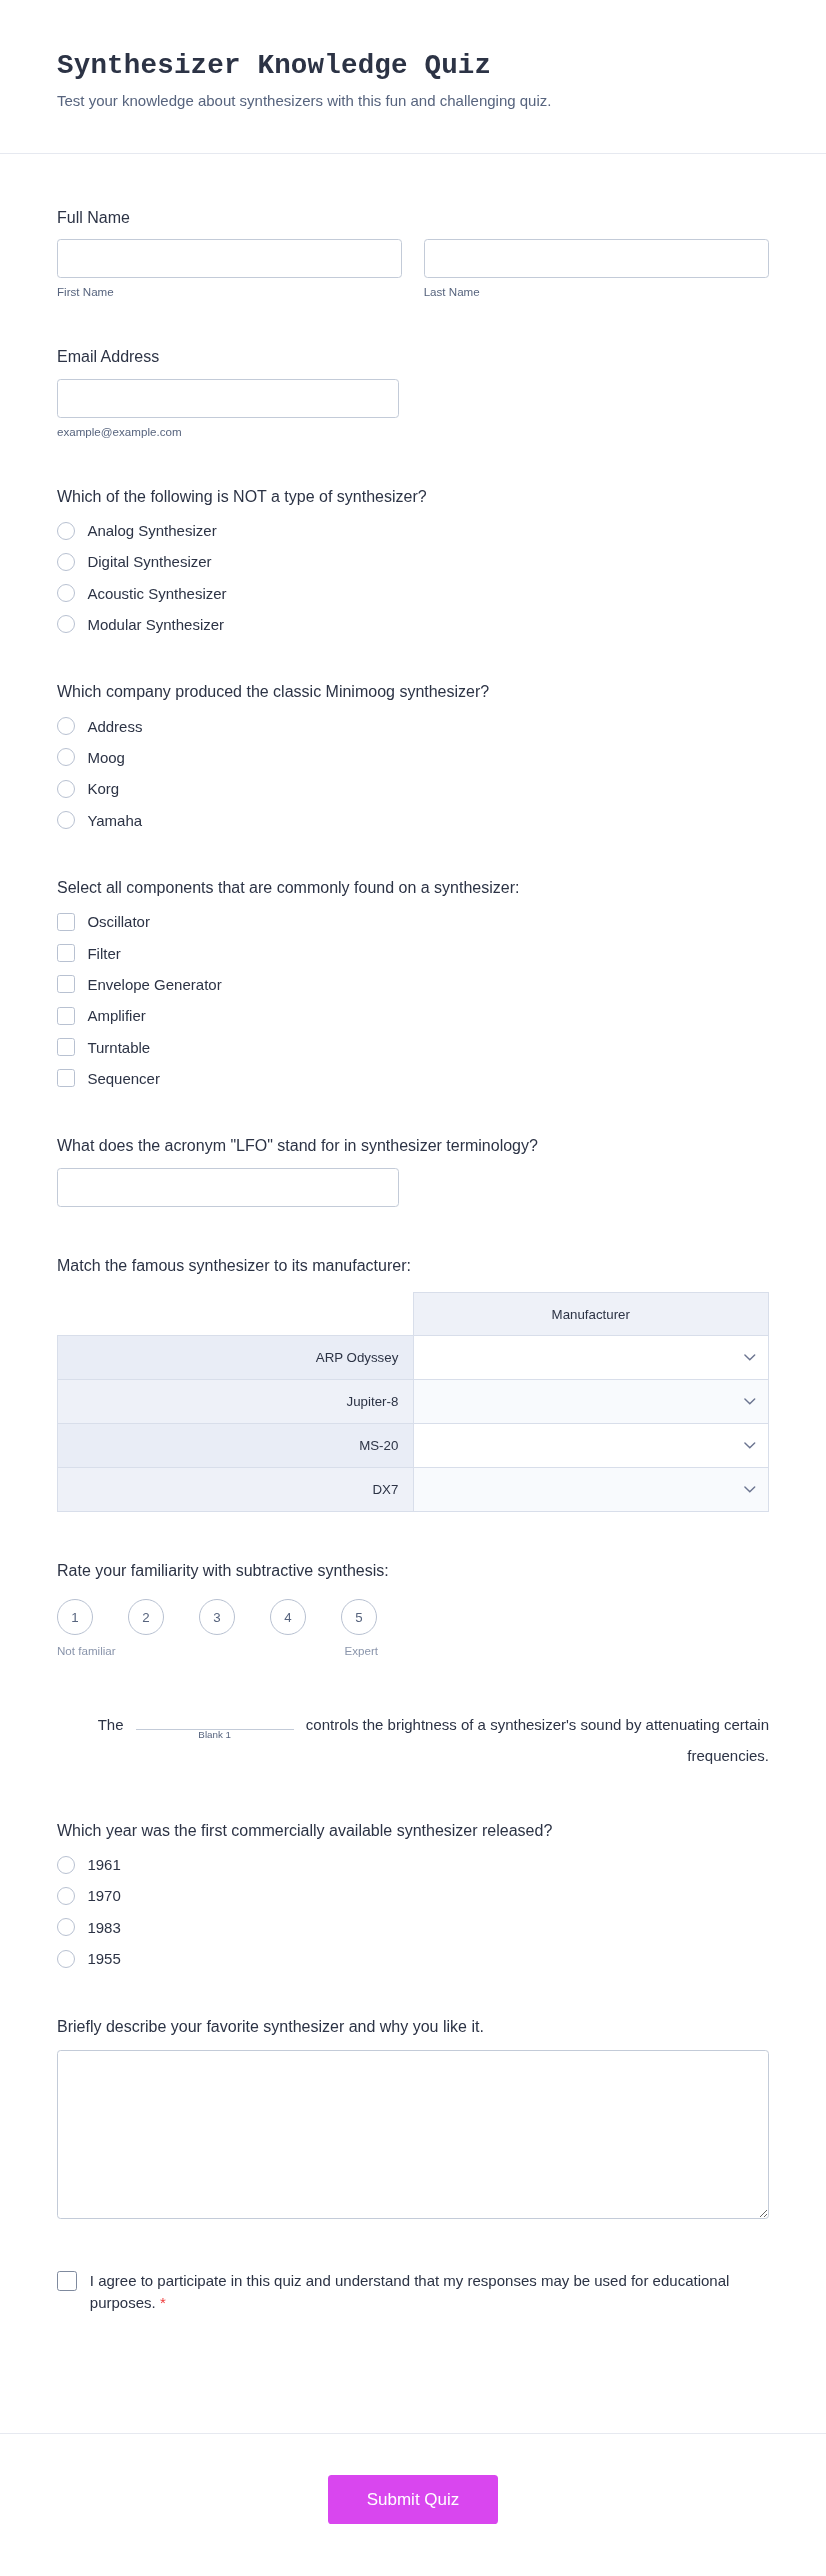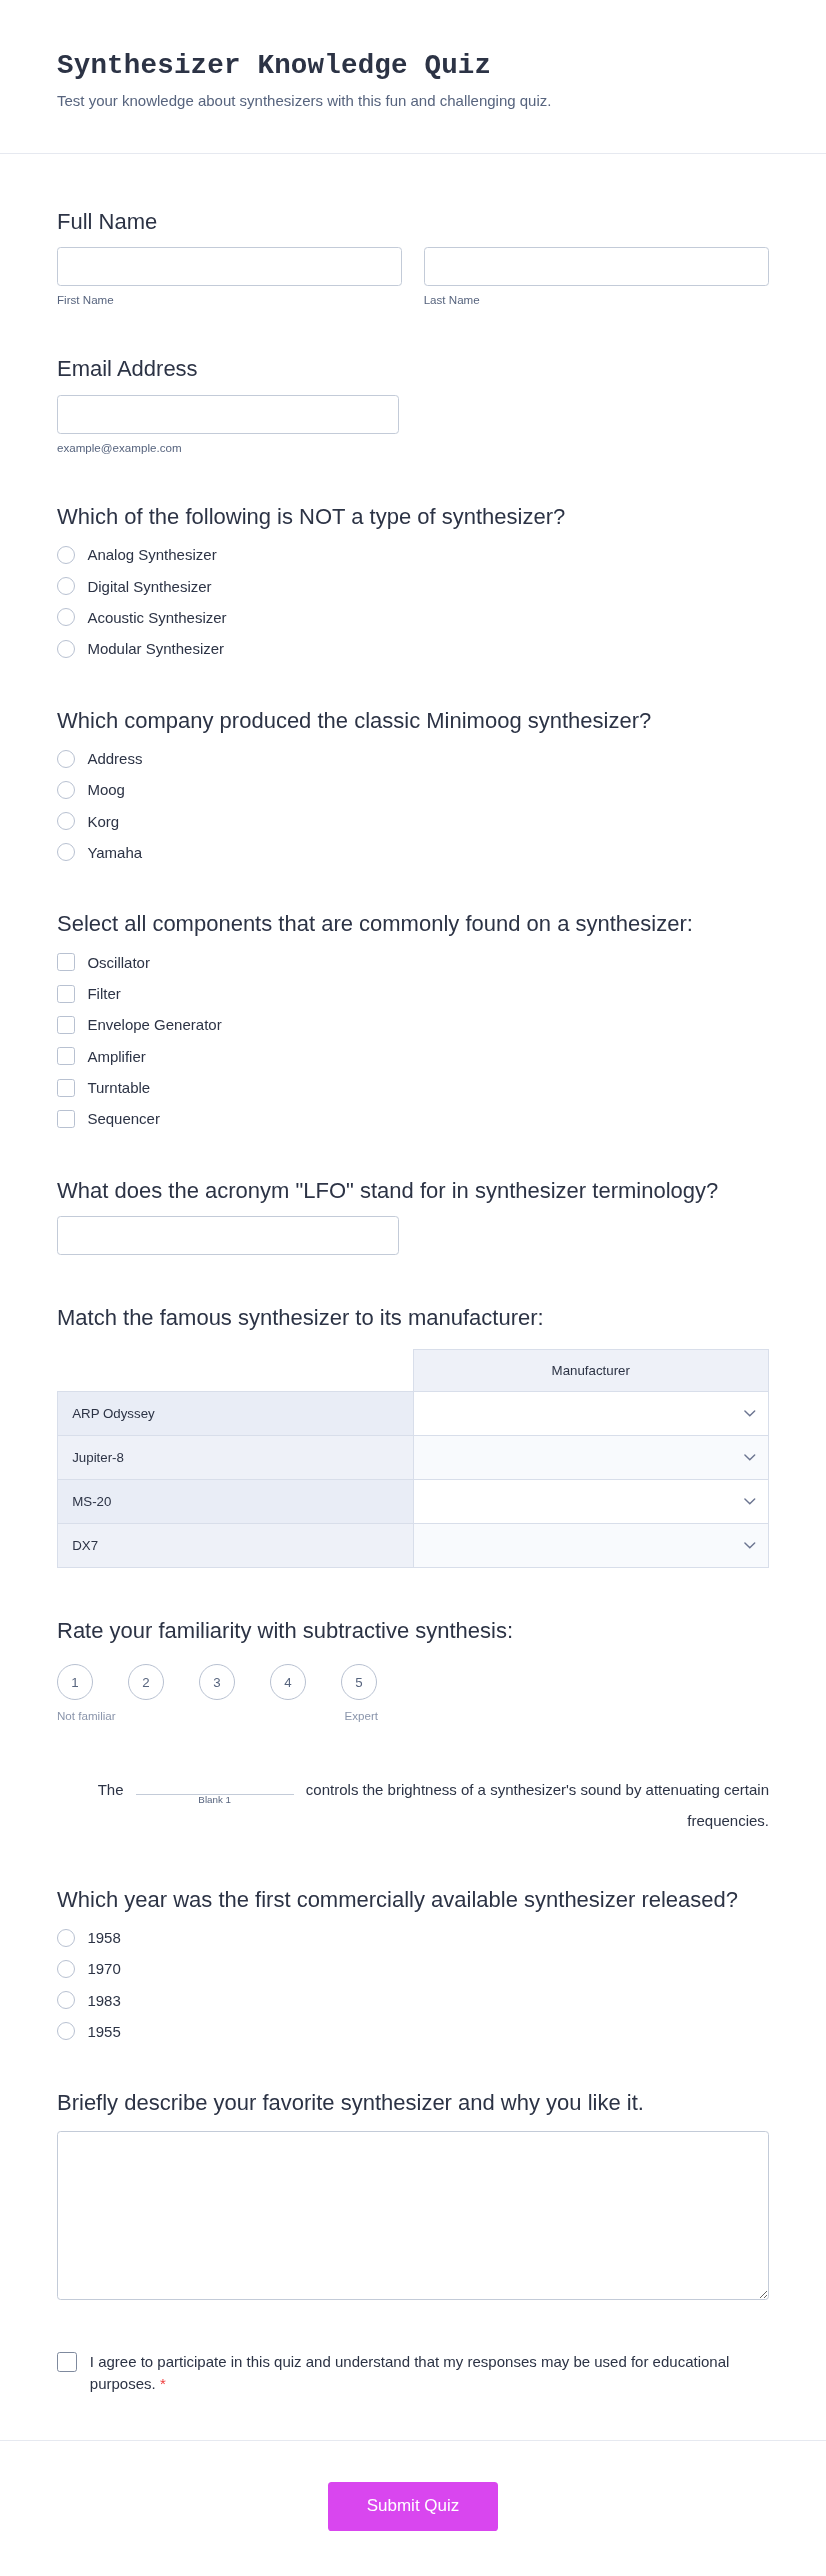--- a/index.html
+++ b/index.html
@@ -7,41 +7,41 @@
   body { font-family: "Liberation Sans", "DejaVu Sans", sans-serif; color: #2c3345; }
   .page { width: 826px; min-height: 2576px; margin: 0 auto; background: #fff; display: flex; flex-direction: column; }
 
   .form-header { padding: 50px 57px 44px; border-bottom: 0.9px solid #e6e9f0; }
   .form-title { margin: 0; font-size: 27.5px; font-weight: 700; color: #2c3345; letter-spacing: 0.2px; font-family: Liberation Mono, monospace; }
   .form-subtitle { margin: 10.7px 0 0; font-size: 15px; font-weight: 400; color: #57647e; }
 
   .content { padding: 5.3px 57px 0; }
   .field { margin-top: 48px; }
 
-  .q-label { font-size: 22px; font-weight: 500; color: #2c3345; line-height: 1.35; }
+  .q-label { font-size: 16px; font-weight: 500; color: #2c3345; line-height: 1.35; }
 
   .input-row { display: flex; gap: 21.3px; margin-top: 10.7px; }
   .half { flex: 1; min-width: 0; }
   .text-input { width: 100%; height: 39px; border: 0.9px solid #c3cbd8; border-radius: 3.6px; background: #fff; font: inherit; color: inherit; padding: 0 10.7px; }
   .w-mid { width: 342px; }
   .sublabel { margin-top: 7.1px; font-size: 11.6px; color: #57647e; }
   .sublabel-row { display: flex; gap: 21.3px; }
   .sublabel-row .sublabel { flex: 1; margin-top: 7.1px; }
 
   .options { margin-top: 14.2px; }
   .option-row { display: flex; align-items: center; gap: 12.4px; margin-top: 13.3px; cursor: pointer; }
   .option-row:first-child { margin-top: 1px; }
   .radio { width: 18px; height: 18px; border: 0.9px solid #b8c1d1; border-radius: 50%; background: #fff; flex: 0 0 auto; }
   .checkbox { width: 18px; height: 18px; border: 0.9px solid #b8c1d1; border-radius: 2.7px; background: #fff; flex: 0 0 auto; }
   .option-text { font-size: 15px; color: #2c3345; }
 
   .matrix { width: 100%; border-collapse: collapse; margin-top: 16px; table-layout: fixed; }
   .matrix th.corner { border: none; background: transparent; width: 50%; }
   .matrix th.colhead { background: #eef1f8; border: 0.9px solid #d8deea; font-size: 13.3px; font-weight: 400; color: #2c3345; padding: 13.3px 9px; text-align: center; width: 50%; }
-  .matrix td.rowlabel { background: #e9edf6; border: 0.9px solid #d8deea; font-size: 13.3px; color: #2c3345; padding: 0 14.2px; height: 43px; }
+  .matrix td.rowlabel { background: #e9edf6; border: 0.9px solid #d8deea; font-size: 13.3px; color: #2c3345; padding: 0 14.2px; height: 43px; text-align: right; }
   .matrix tbody tr:nth-child(even) td.rowlabel { background: #eef1f8; }
   .matrix td.ddcell { border: 0.9px solid #d8deea; background: #fff; padding: 0; }
   .matrix tbody tr:nth-child(even) td.ddcell { background: #f8fafd; }
   .dd { display: flex; align-items: center; justify-content: flex-end; height: 43px; padding: 0 12.4px; cursor: pointer; }
 
   .scale-row { display: flex; gap: 35px; margin-top: 18px; }
   .scale-circle { width: 36px; height: 36px; border: 0.9px solid #b8c1d1; border-radius: 50%; background: #fff; display: flex; align-items: center; justify-content: center; font-size: 13.3px; color: #57647e; cursor: pointer; }
   .scale-labels { display: flex; justify-content: space-between; width: 321px; margin-top: 9px; font-size: 11.6px; color: #8a95ab; }
 
   .fill { margin-top: 53px; font-size: 15px; line-height: 2.05; color: #2c3345; max-width: 722px; text-align: right; }
@@ -251,21 +251,21 @@
         <span class="blank-sub">Blank 1</span>
       </span>
       <span>controls the brightness of a synthesizer's sound by attenuating certain frequencies.</span>
     </p>
 
     <div class="field">
       <div class="q-label">Which year was the first commercially available synthesizer released?</div>
       <div class="options">
         <div class="option-row">
           <span class="radio"></span>
-          <span class="option-text">1958</span>
+          <span class="option-text">1961</span>
         </div>
         <div class="option-row">
           <span class="radio"></span>
           <span class="option-text">1970</span>
         </div>
         <div class="option-row">
           <span class="radio"></span>
           <span class="option-text">1983</span>
         </div>
         <div class="option-row">

